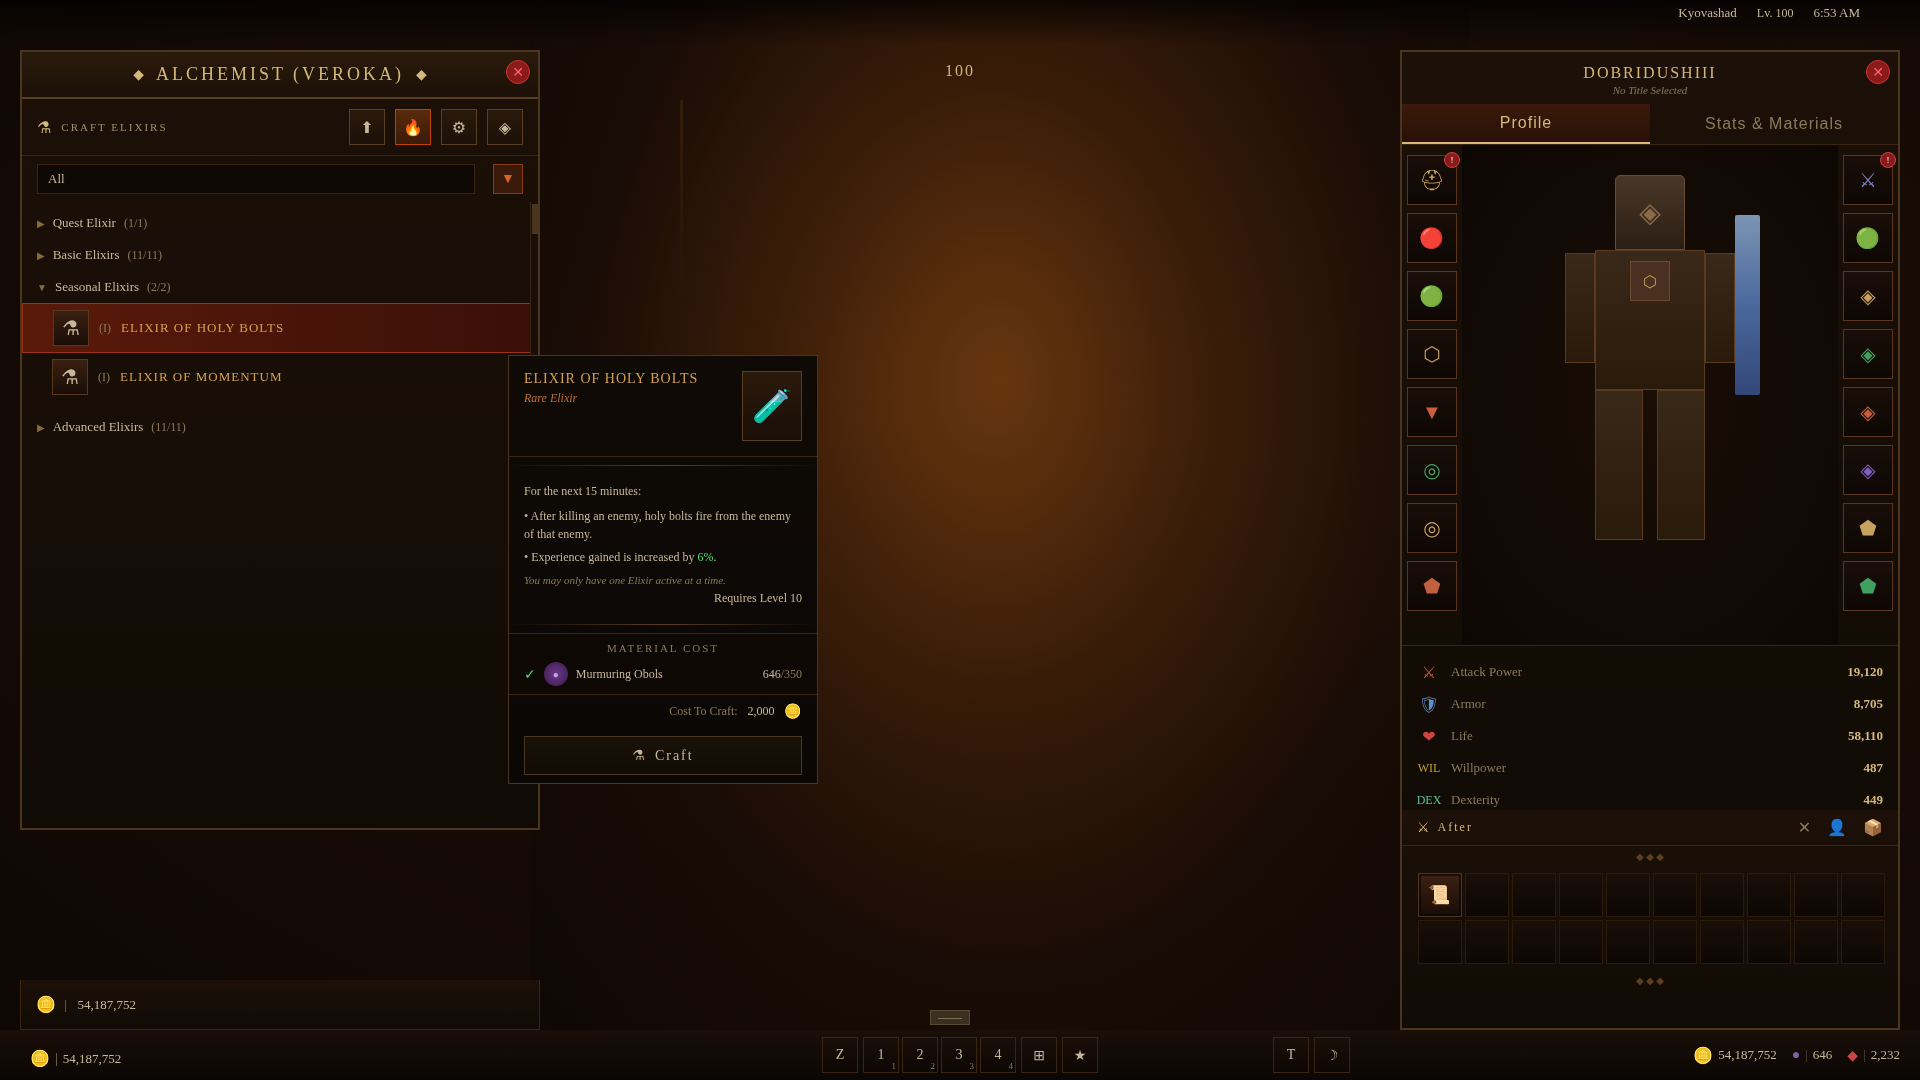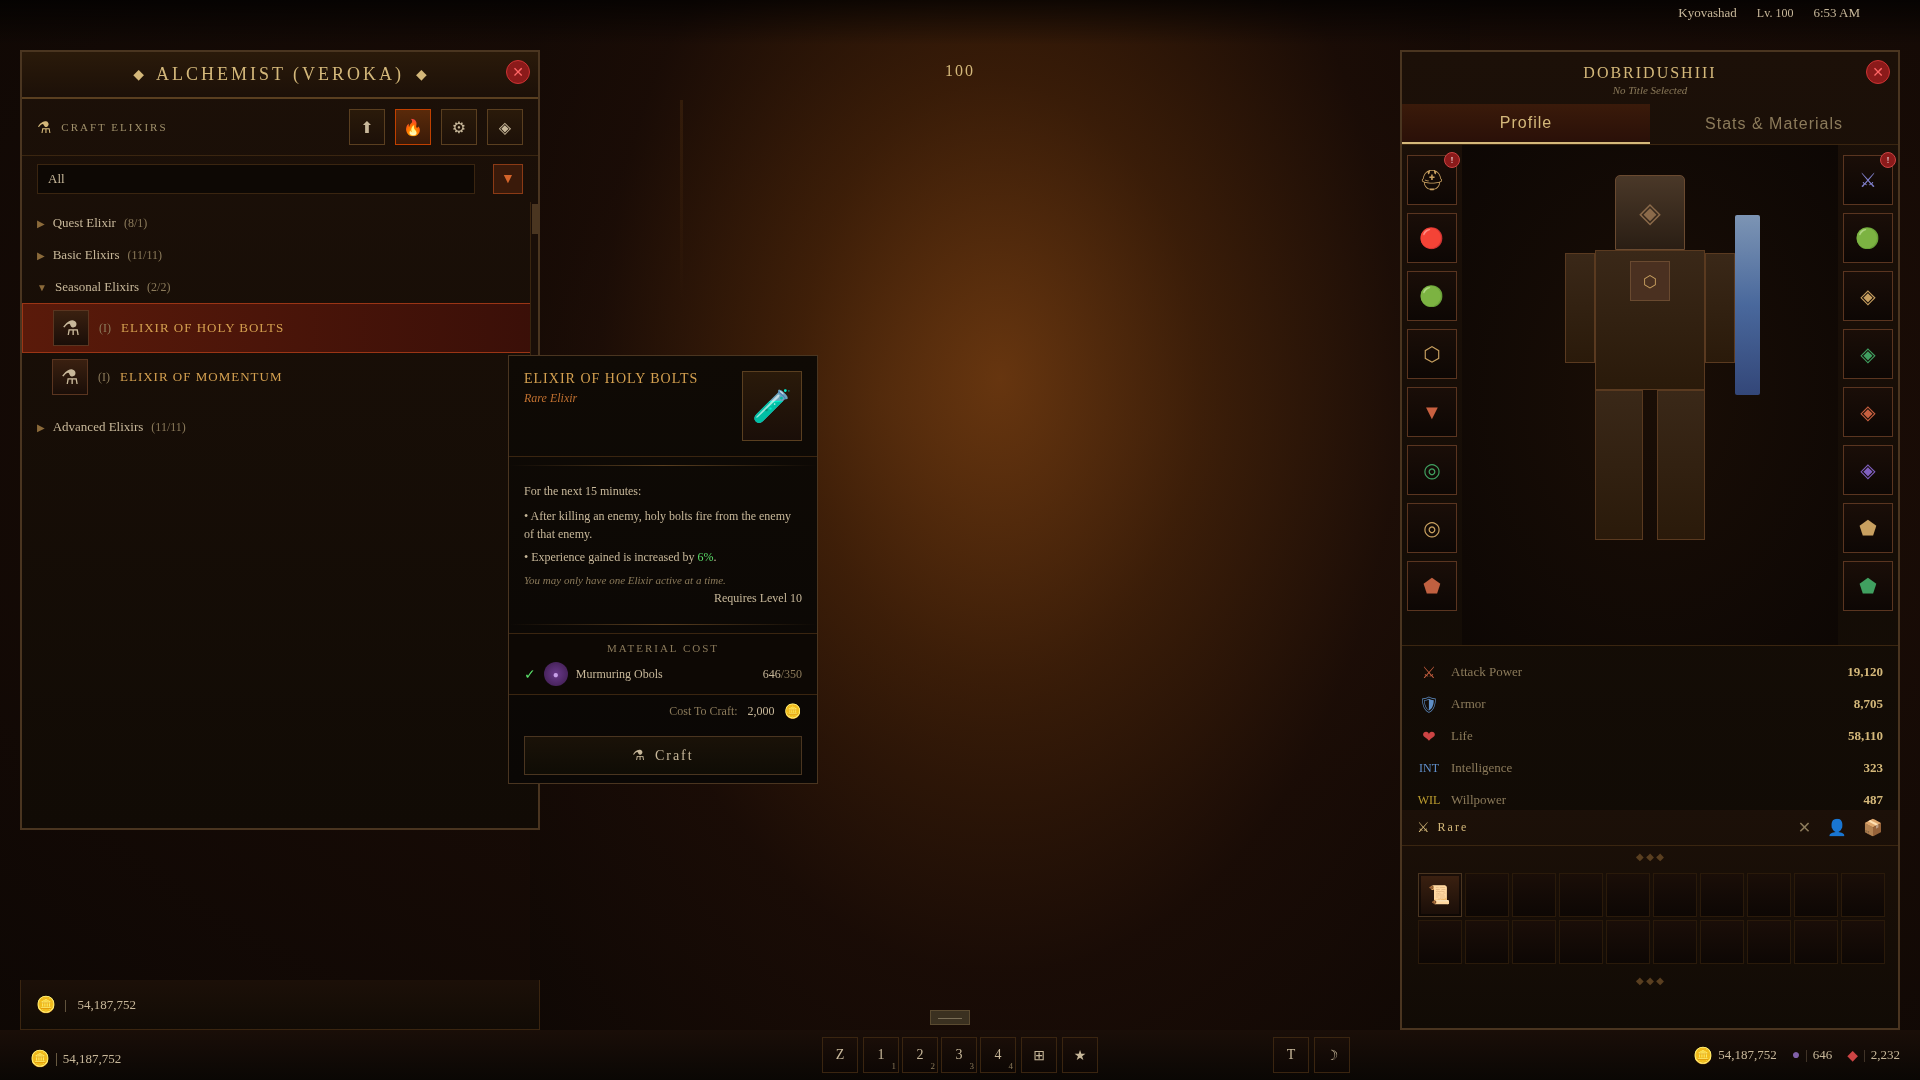--- a/index.html
+++ b/index.html
@@ -762,21 +762,21 @@
     <div style="position:absolute;top:0;right:0;width:8px;height:200px;background:#1a0e08;border-left:1px solid #3a2510;">
       <div style="width:6px;height:30px;background:#4a3520;margin:2px 1px;"></div>
     </div>
   </div>
 
   <div class="elixir-list">
 
     <div class="elixir-category">
       <span class="category-arrow">▶</span>
       <span class="category-name">Quest Elixir</span>
-      <span class="category-count">(8/1)</span>
+      <span class="category-count">(1/1)</span>
     </div>
 
     <div class="elixir-category">
       <span class="category-arrow">▶</span>
       <span class="category-name">Basic Elixirs</span>
       <span class="category-count">(11/11)</span>
     </div>
 
     <div class="elixir-category">
       <span class="category-arrow">▼</span>
@@ -1049,46 +1049,39 @@
     </div>
     <div class="stat-row">
       <div class="stat-icon">
         <span style="color:#cc4444;font-size:16px;">❤</span>
       </div>
       <span class="stat-name">Life</span>
       <span class="stat-value">58,110</span>
     </div>
     <div class="stat-row">
       <div class="stat-icon">
-        <span style="color:#6090cc;font-size:12px;">INT</span>
-      </div>
-      <span class="stat-name">Intelligence</span>
-      <span class="stat-value">323</span>
-    </div>
-    <div class="stat-row">
-      <div class="stat-icon">
         <span style="color:#c0a030;font-size:12px;">WIL</span>
       </div>
       <span class="stat-name">Willpower</span>
       <span class="stat-value">487</span>
     </div>
     <div class="stat-row">
       <div class="stat-icon">
         <span style="color:#60c090;font-size:12px;">DEX</span>
       </div>
       <span class="stat-name">Dexterity</span>
       <span class="stat-value">449</span>
     </div>
   </div>
 </div>
 
 <div class="quest-section">
   <div class="quest-header">
     <span class="quest-icon">⚔</span>
-    <span class="quest-label">Rare</span>
+    <span class="quest-label">After</span>
     <span class="quest-toolbar-btn">✕</span>
     <span class="quest-toolbar-btn" style="margin-left:8px;">👤</span>
     <span class="quest-toolbar-btn" style="margin-left:8px;">📦</span>
   </div>
 
   <div style="padding:5px 8px;">
 
     <div style="display:flex;justify-content:center;margin-bottom:3px;">
       <span style="color:#5a3f20;font-size:10px;">◆ ◆ ◆</span>
     </div>

